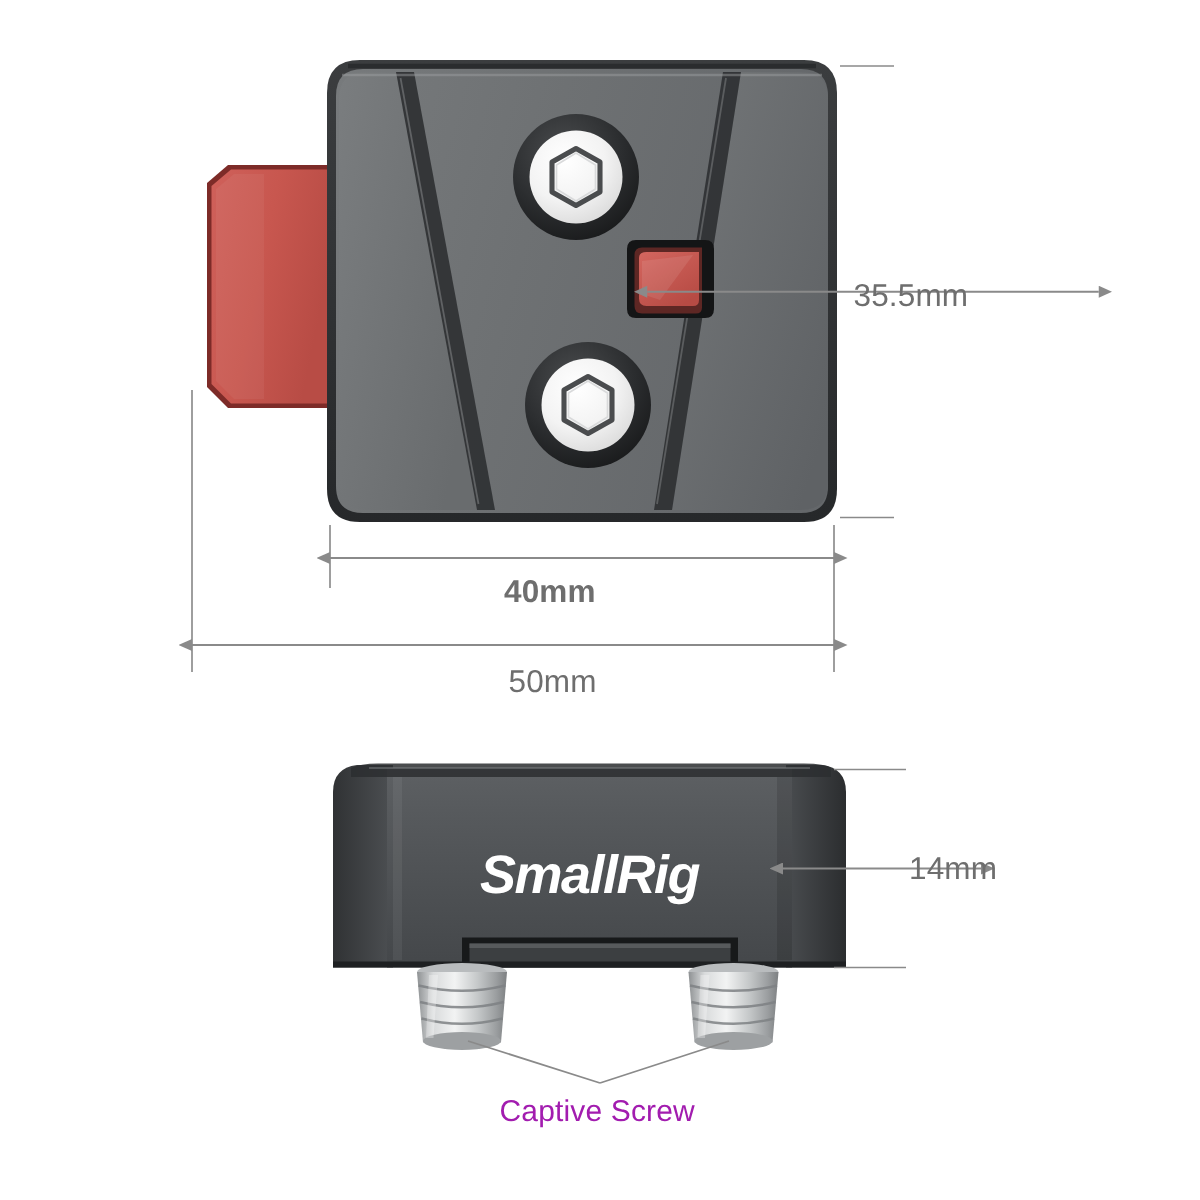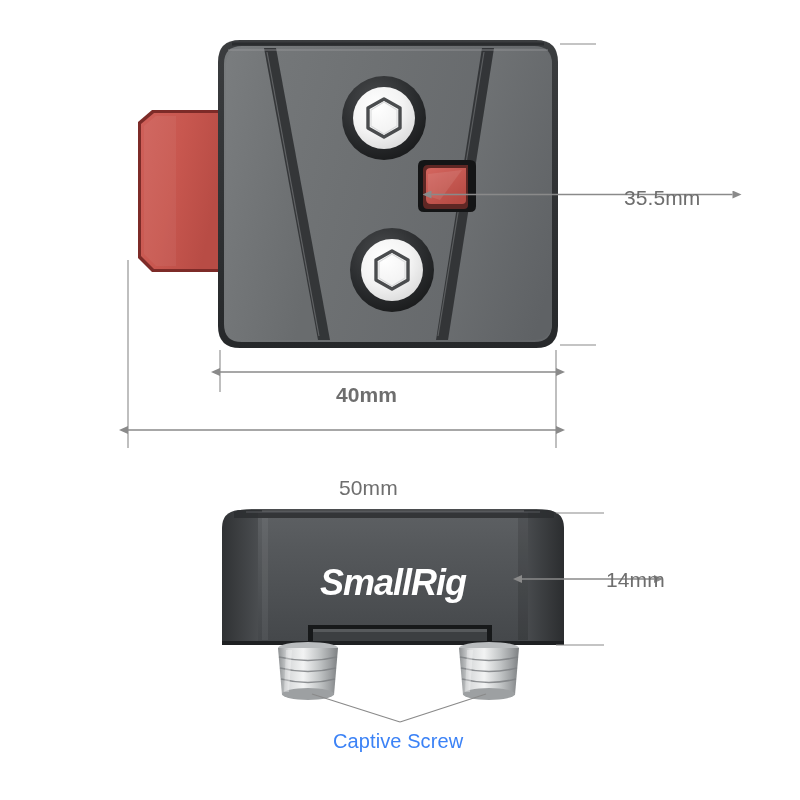--- a/index.html
+++ b/index.html
@@ -25,25 +25,25 @@
     height: 800px;
   }
   .dim-label {
     position: absolute;
     color: #6e6e6e;
     font-size: 21px;
     font-family: "Liberation Sans", sans-serif;
     white-space: nowrap;
     letter-spacing: 0.1px;
   }
-  #label-355 { left: 624px; top: 186px; }
+  #label-355 { left: 569px; top: 186px; }
   #label-40  { left: 336px; top: 383px; font-weight: bold; }
-  #label-50  { left: 339px; top: 443px; margin-top: 33px; }
+  #label-50  { left: 339px; top: 443px; }
   #label-14  { left: 606px; top: 568px; }
-  #label-captive { left: 333px; top: 730px; font-size: 20px; color: #3b82f6; }
+  #label-captive { left: 333px; top: 730px; font-size: 20px; color: #a21caf; }
 </style>
 </head>
 <body>
 
 <div id="stage">
 
   <svg viewBox="0 0 800 800" xmlns="http://www.w3.org/2000/svg">
     <defs>
 
       <linearGradient id="gBodyTop" x1="0" y1="0" x2="1" y2="0.25">

